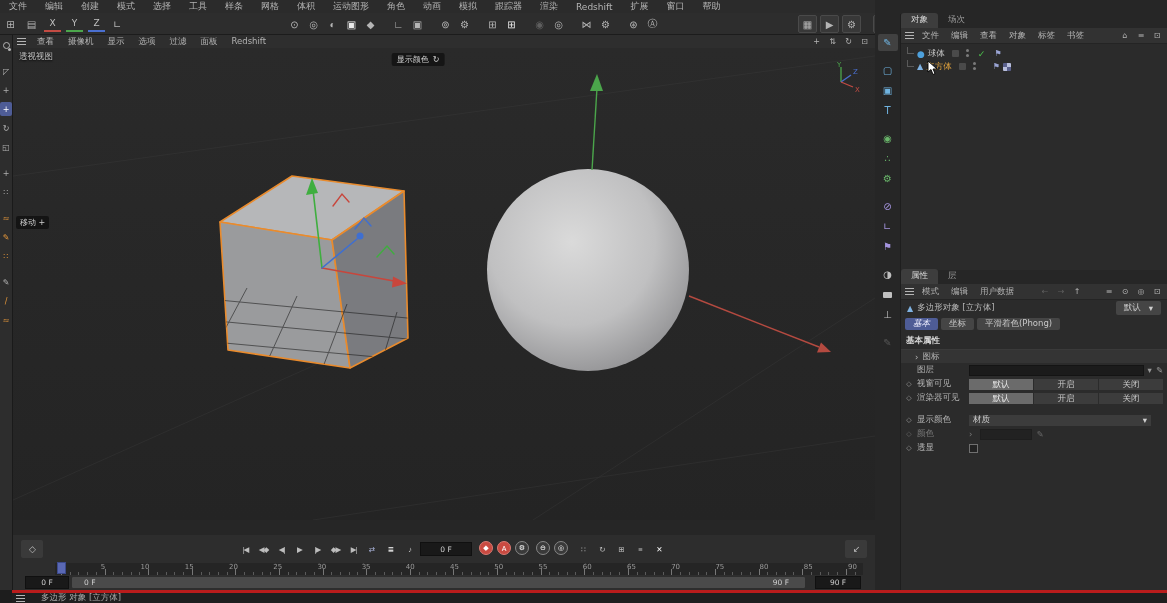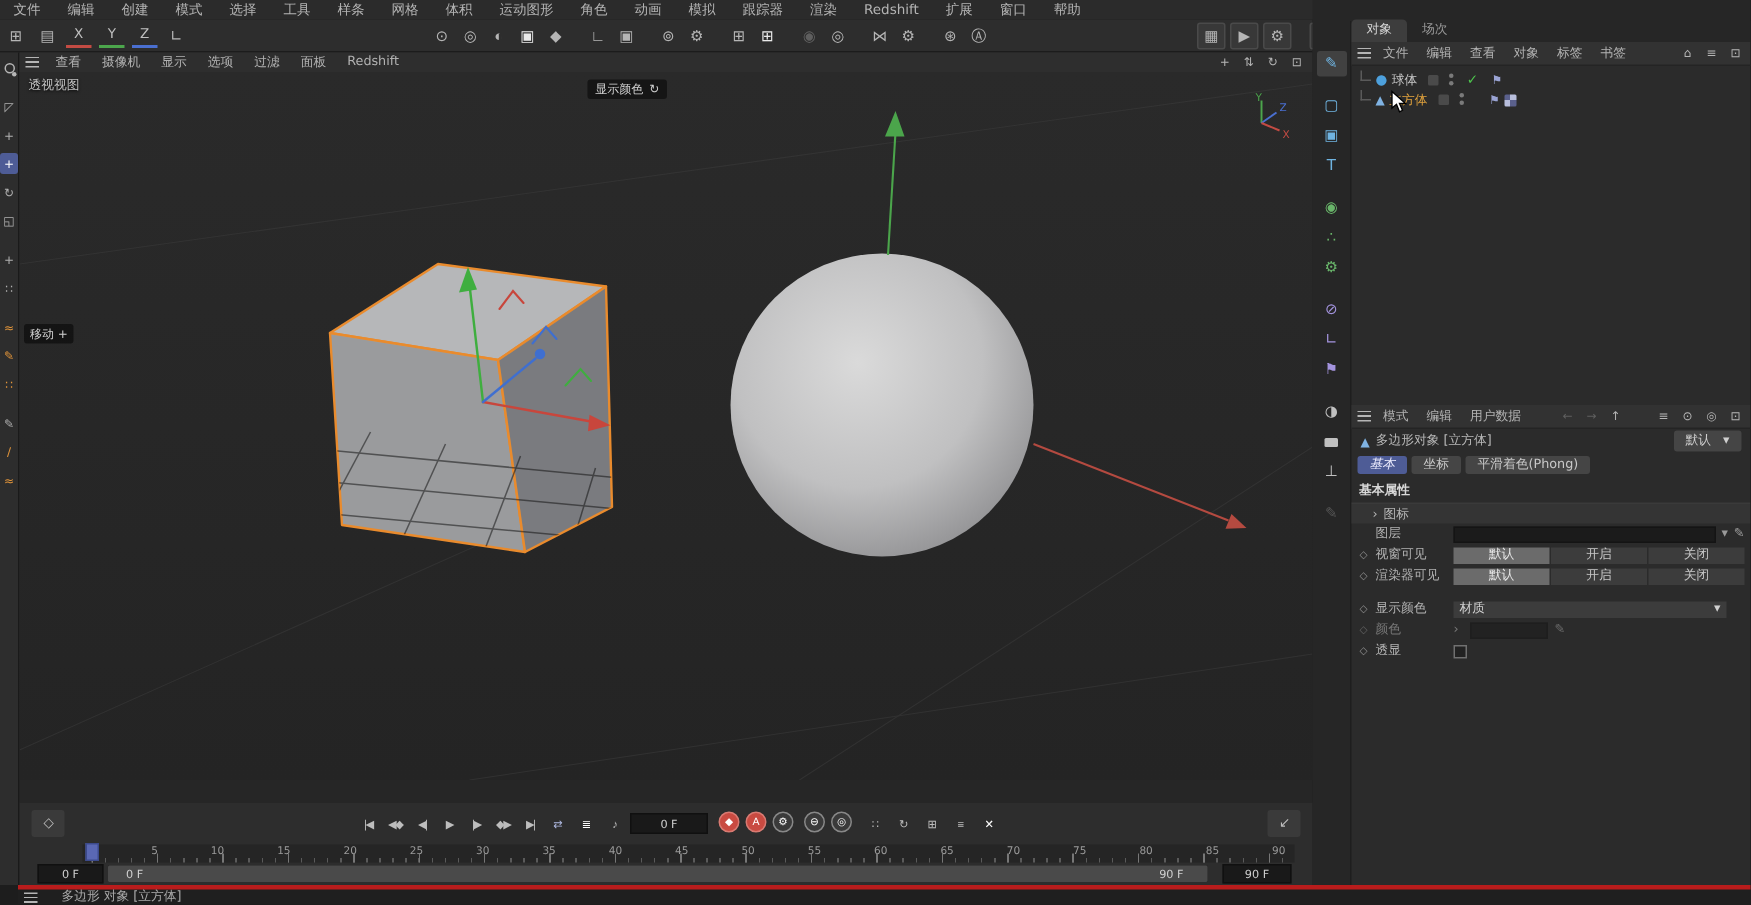--- a/index.html
+++ b/index.html
@@ -382,20 +382,24 @@
       <span style="color:#7fb2e2;font-size:8px">▲</span>
       <span class="objname sel">立方体</span>
       <span class="layerchip"></span>
       <span class="vis-dots"></span>
       <span class="tagflag" style="margin-left:14px">⚑</span>
       <span class="tagphong"></span>
     </div>
   </div>
 
   <div id="attr">
+    <div class="tabrow">
+        <span class="tab sel">属性</span>
+        <span class="tab">层</span>
+      </div>
     <div class="panelmenu">
       <span class="glyph-menu"></span>
       <span style="display:flex">
           <span class="mi">模式</span>
           <span class="mi">编辑</span>
           <span class="mi">用户数据</span>
         </span>
       <span class="pright">
           <span class="ib dim">←</span>
           <span class="ib dim">→</span>

